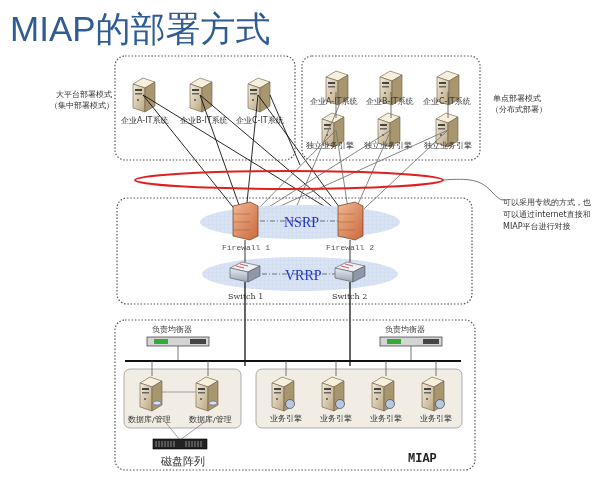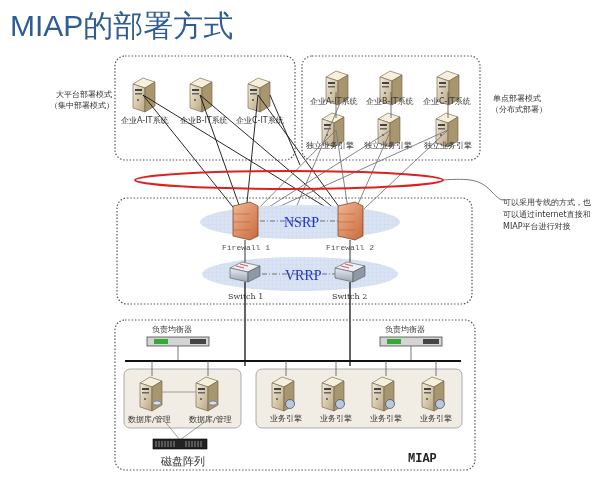--- a/index.html
+++ b/index.html
@@ -1,17 +1,17 @@
 <!DOCTYPE html>
 <html><head>
 <meta charset="utf-8">
 <style>
   html,body{margin:0;padding:0;background:#fff;}
   body{width:600px;height:480px;position:relative;overflow:hidden;font-family:"DejaVu Sans",sans-serif;}
-  .title{position:absolute;left:10px;top:6px;font-size:30px;color:#2f5c93;font-family:"Liberation Sans","DejaVu Sans",sans-serif;letter-spacing:0px;}
+  .title{position:absolute;left:10px;top:6px;font-size:35px;color:#2f5c93;font-family:"Liberation Sans","DejaVu Sans",sans-serif;letter-spacing:0px;}
   svg{position:absolute;left:0;top:0;}
   .lbl{font-size:8px;fill:#333;}
   .lbl-serif{font-size:8px;fill:#333;font-family:"DejaVu Serif",serif;}
   .mono{font-family:"Liberation Mono","DejaVu Sans Mono",monospace;font-size:8px;fill:#555;}
   .blue{font-family:"Liberation Serif","DejaVu Serif",serif;font-size:14px;fill:#2233cc;}
   .note{font-size:8px;fill:#333;}
 </style>
 </head>
 <body>
 

